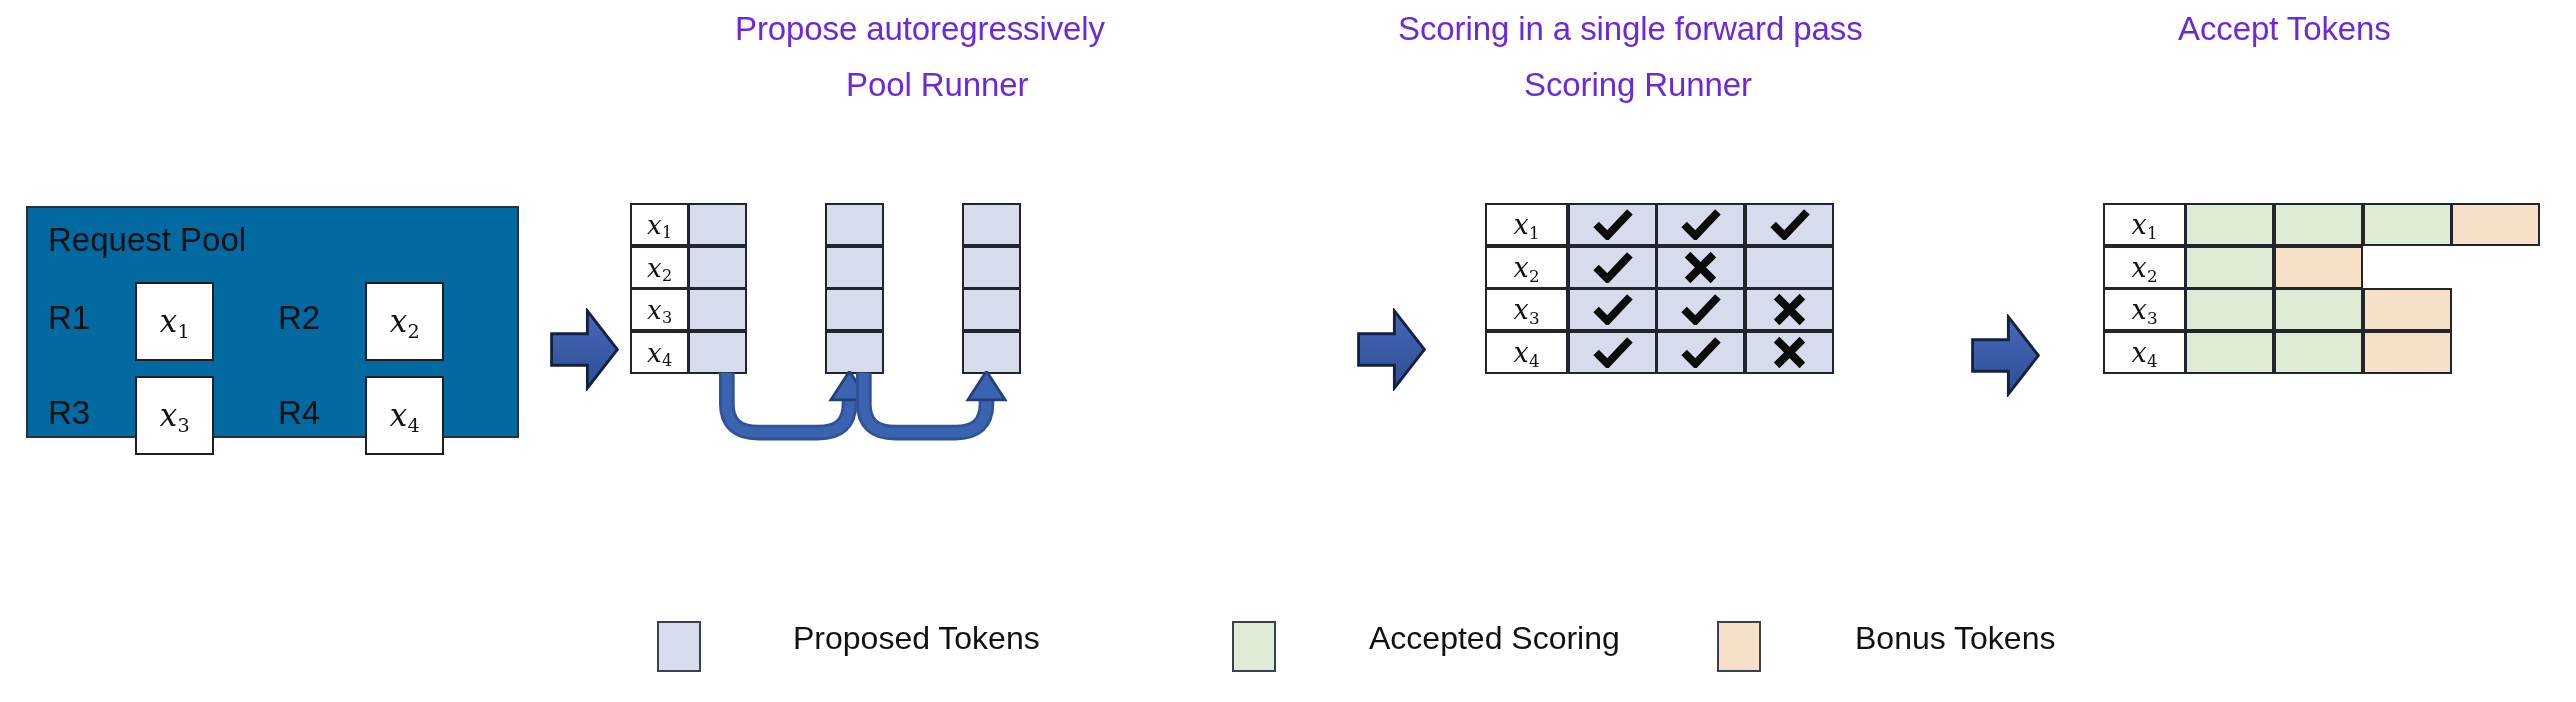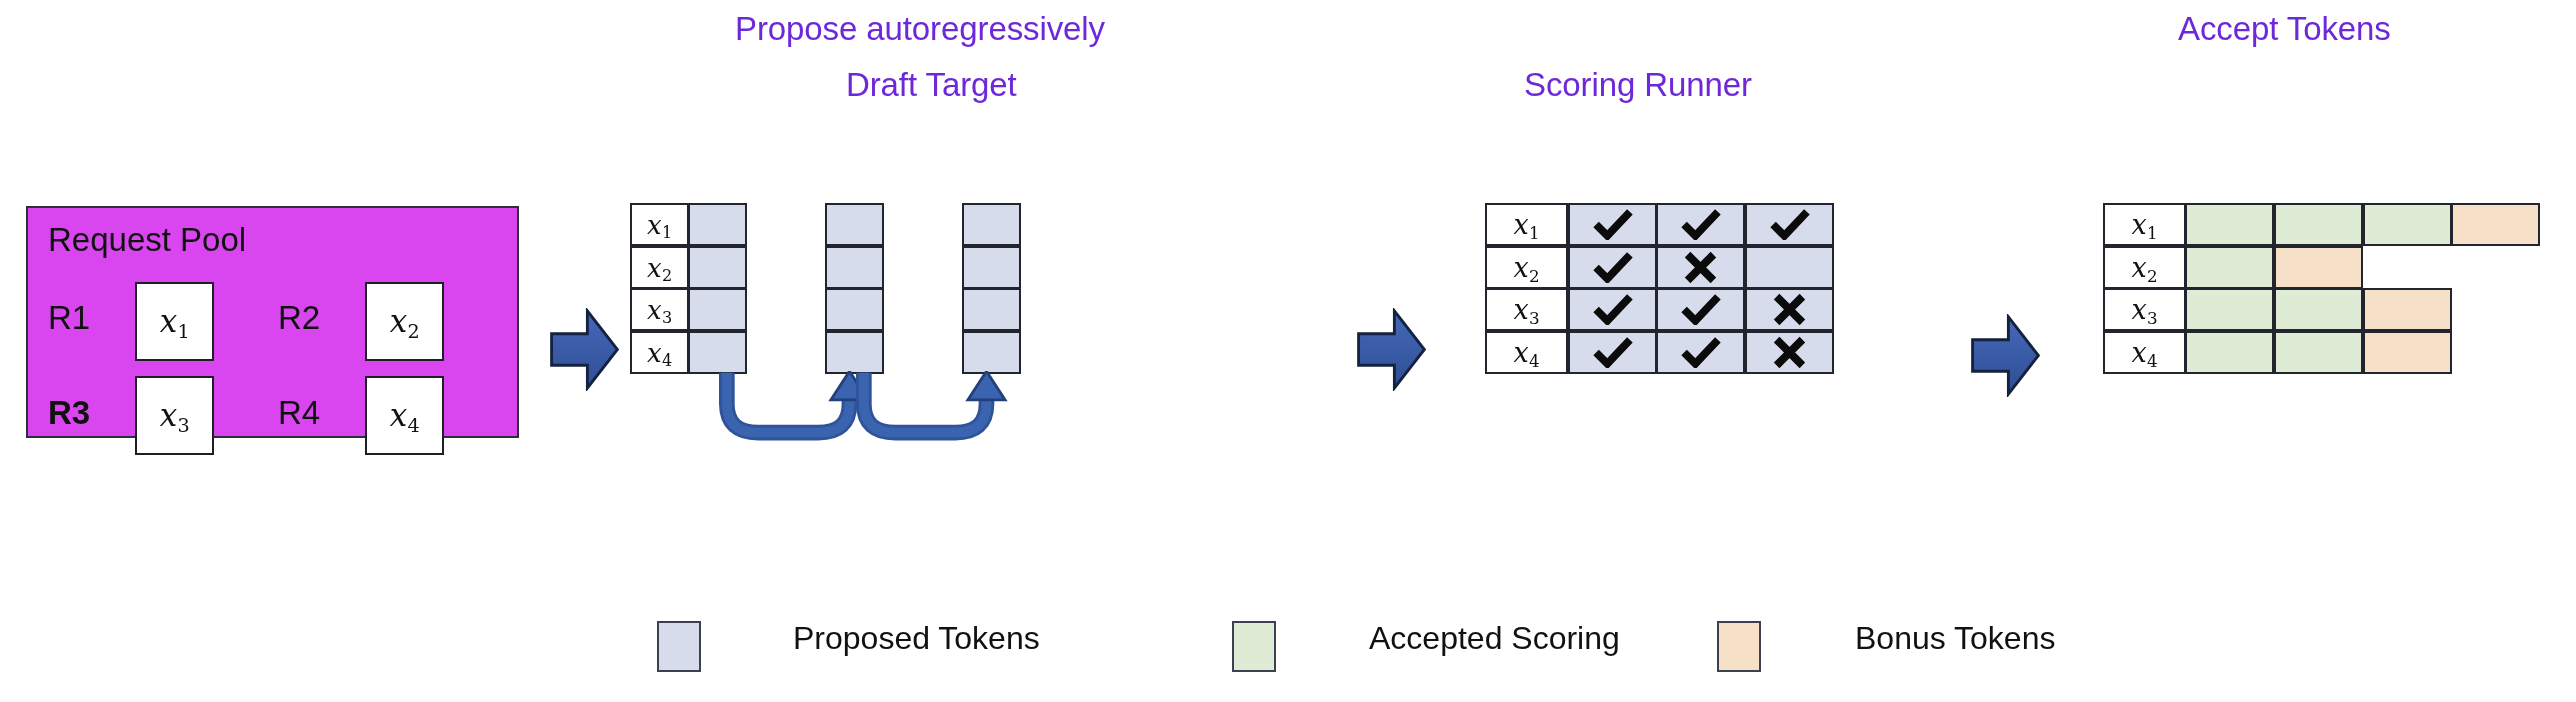--- a/index.html
+++ b/index.html
@@ -22,21 +22,21 @@
     white-space:nowrap;
     letter-spacing:-0.1px;
   }
 
   
   .pool{
     position:absolute;
     left:26px;top:206px;
     width:493px;height:232px;
     border:2.1px solid #2b2f3a;
-    background:#d946ef;
+    background:#0369a1;
     box-sizing:border-box;
   }
   .pool-title{
     position:absolute;left:20px;top:13px;
     font-size:33px;white-space:nowrap;
   }
   .pool-row-label{
     position:absolute;
     font-size:33px;
     white-space:nowrap;
@@ -108,38 +108,39 @@
     font-size:32px;
     white-space:nowrap;
   }
 </style>
 </head>
 <body>
 
 <div class="stage">
 
   <div class="hdr" style="left:735px;top:10px;">Propose autoregressively</div>
-  <div class="hdr" style="left:846px;top:66px;">Draft Target</div>
+  <div class="hdr" style="left:846px;top:66px;">Pool Runner</div>
+  <div class="hdr" style="left:1398px;top:10px;">Scoring in a single forward pass</div>
   <div class="hdr" style="left:1524px;top:66px;">Scoring Runner</div>
   <div class="hdr" style="left:2178px;top:10px;">Accept Tokens</div>
 
   <div class="pool">
     <div class="pool-title">Request Pool</div>
 
     <div class="pool-row-label" style="left:20px;top:91px;">R1</div>
     <div class="tokbox" style="left:107px;top:74px;">
       <span class="xvar"><span>x</span><sub>1</sub></span>
     </div>
 
     <div class="pool-row-label" style="left:250px;top:91px;">R2</div>
     <div class="tokbox" style="left:337px;top:74px;">
       <span class="xvar"><span>x</span><sub>2</sub></span>
     </div>
 
-    <div class="pool-row-label" style="left:20px;top:186px;font-weight:bold;">R3</div>
+    <div class="pool-row-label" style="left:20px;top:186px;">R3</div>
     <div class="tokbox" style="left:107px;top:168px;">
       <span class="xvar"><span>x</span><sub>3</sub></span>
     </div>
 
     <div class="pool-row-label" style="left:250px;top:186px;">R4</div>
     <div class="tokbox" style="left:337px;top:168px;">
       <span class="xvar"><span>x</span><sub>4</sub></span>
     </div>
   </div>
 

